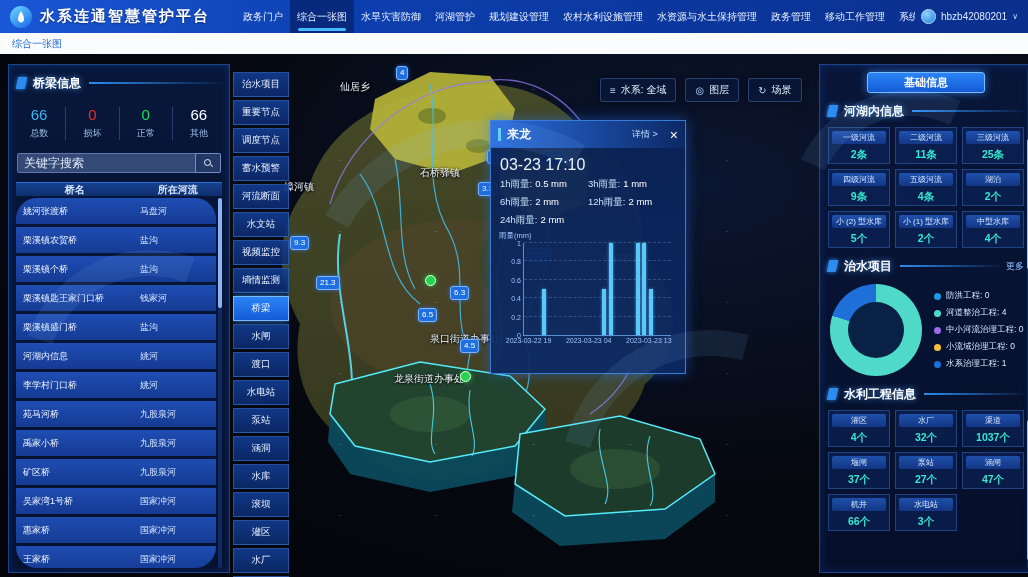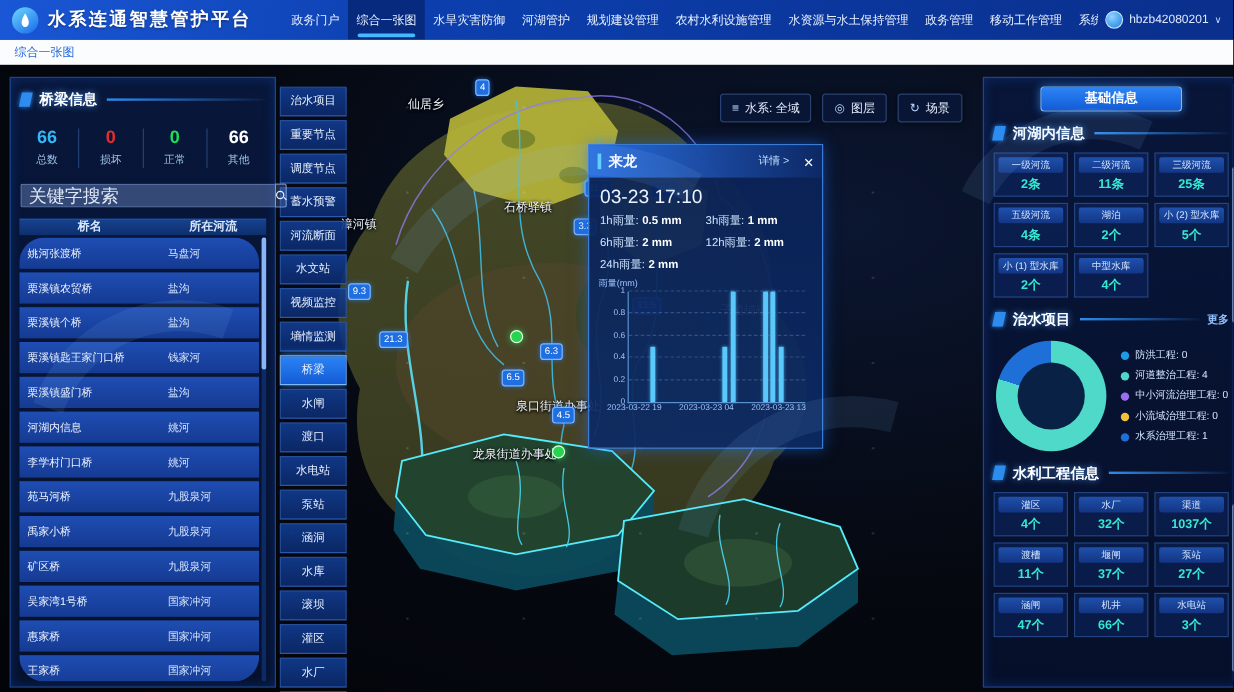--- a/index.html
+++ b/index.html
@@ -45,31 +45,31 @@
   .mc-ico{font-size:10px;color:#bcd8ff;}
 
   
   .lpanel{position:absolute;left:8px;top:64px;width:222px;height:509px;z-index:10;
     background:linear-gradient(180deg,rgba(8,24,62,.92),rgba(6,18,48,.92));
     border:1px solid rgba(50,110,210,.55);box-shadow:0 0 10px rgba(20,80,200,.35) inset;}
   .sec-head{display:flex;align-items:center;height:20px;padding:0 8px;margin-top:8px;}
   .sec-ico{width:9px;height:12px;background:#2d8cf0;transform:skewX(-12deg);margin-right:7px;flex:0 0 auto;box-shadow:0 0 4px #2d8cf0;}
   .sec-title{color:#fff;font-size:12px;font-weight:bold;white-space:nowrap;text-shadow:0 0 6px rgba(80,160,255,.8);}
   .sec-line{flex:1 1 auto;height:2px;margin-left:8px;background:linear-gradient(90deg,#2d8cf0,rgba(45,140,240,.05));}
-  .sec-more{color:#8fc0ff;font-size:9px;margin-left:6px;cursor:pointer;white-space:nowrap;font-weight:bold;}
+  .sec-more{color:#8fc0ff;font-size:9px;margin-left:6px;cursor:pointer;white-space:nowrap;}
 
   .stats{display:flex;margin:14px 4px 0 4px;}
   .stat{flex:1;text-align:center;border-right:1px solid rgba(90,140,220,.35);}
   .stat:last-child{border-right:none;}
-  .stat-val{font-size:15px;font-weight:bold;line-height:16px;}
+  .stat-val{font-size:15px;font-weight:normal;line-height:16px;}
   .stat-lab{font-size:9px;color:#9fc1e8;margin-top:4px;}
 
   .searchbar{display:flex;margin:13px 8px 0 8px;height:20px;}
   .search-input{flex:1;background:rgba(120,150,210,.4);border:1px solid rgba(150,180,240,.45);border-right:none;
-    color:#eef;font-size:15px;padding:0 6px;outline:none;border-radius:2px 0 0 2px;}
+    color:#eef;font-size:12px;padding:0 6px;outline:none;border-radius:2px 0 0 2px;}
   .search-input::placeholder{color:#dfe8fa;}
   .search-btn{width:26px;border:1px solid rgba(170,200,255,.6);border-radius:0 2px 2px 0;background:rgba(90,120,190,.35);
     display:flex;align-items:center;justify-content:center;cursor:pointer;}
   .mag{position:relative;width:8px;height:8px;}
   .mag::before{content:"";position:absolute;left:0;top:0;width:5px;height:5px;border:1.4px solid #eaf2ff;border-radius:50%;}
   .mag::after{content:"";position:absolute;left:5.5px;top:5.5px;width:3px;height:1.4px;background:#eaf2ff;transform:rotate(45deg);}
 
   .btable{position:absolute;left:7px;right:7px;top:117px;bottom:4px;overflow:hidden;}
   .thead{display:flex;height:14px;background:linear-gradient(180deg,#16418f,#0e2f6e);border-top:1px solid #2a6cd0;}
   .th{color:#d8e8ff;font-size:10px;line-height:14px;text-align:center;font-weight:bold;}
@@ -95,21 +95,21 @@
     border:1px solid #3a7bd5;box-shadow:0 0 12px rgba(30,110,240,.5);}
   .pop-head{height:27px;display:flex;align-items:center;
     background:linear-gradient(90deg,rgba(42,112,230,.95),rgba(20,60,150,.25));padding:0 7px;}
   .pop-accent{width:3px;height:13px;background:#5fd1ff;margin-right:6px;}
   .pop-title{color:#fff;font-size:12px;font-weight:bold;flex:1;}
   .pop-detail{color:#bfe0ff;font-size:9px;margin-right:12px;cursor:pointer;white-space:nowrap;}
   .pop-close{color:#fff;font-size:14px;line-height:14px;cursor:pointer;}
   .pop-time{color:#eaf3ff;font-size:16px;margin:8px 9px 4px 9px;}
   .metrics{display:grid;grid-template-columns:1fr 1fr;row-gap:5px;margin:2px 9px;}
   .metric{font-size:9.5px;white-space:nowrap;}
-  .m-lab{color:#cfe4ff;} .m-val{color:#fff;font-weight:bold;margin-left:3px;}
+  .m-lab{color:#cfe4ff;} .m-val{color:#fff;font-weight:normal;margin-left:3px;}
 
   .rain{position:relative;margin:4px 6px 0 6px;height:118px;}
   .rain-ylab{position:absolute;left:2px;top:0;color:#9fc3ff;font-size:7.5px;}
   .rain-plot{position:absolute;left:26px;right:8px;top:12px;bottom:13px;border-left:1px solid #5a8fd0;border-bottom:1px solid #5a8fd0;}
   .gline{position:absolute;left:0;right:0;height:0;border-top:1px dashed rgba(130,170,230,.3);}
   .ylab{position:absolute;right:calc(100% + 3px);transform:translateY(-50%);color:#9fc3ff;font-size:7px;}
   .rbar{position:absolute;bottom:0;width:4px;background:#5ac8fa;box-shadow:0 0 3px rgba(90,200,250,.8);}
   .xlab{position:absolute;top:calc(100% + 2px);transform:translateX(-40%);color:#9fc3ff;font-size:7px;white-space:nowrap;}
 
   
@@ -443,20 +443,24 @@
         </div>
         <div class="cell">
           <span class="cell-lab">二级河流</span>
           <div class="cell-val">11条</div>
         </div>
         <div class="cell">
           <span class="cell-lab">三级河流</span>
           <div class="cell-val">25条</div>
         </div>
         <div class="cell">
+          <span class="cell-lab">四级河流</span>
+          <div class="cell-val">9条</div>
+        </div>
+        <div class="cell">
           <span class="cell-lab">五级河流</span>
           <div class="cell-val">4条</div>
         </div>
         <div class="cell">
           <span class="cell-lab">湖泊</span>
           <div class="cell-val">2个</div>
         </div>
         <div class="cell">
           <span class="cell-lab">小 (2) 型水库</span>
           <div class="cell-val">5个</div>
@@ -515,24 +519,20 @@
         </div>
         <div class="cell">
           <span class="cell-lab">水厂</span>
           <div class="cell-val">32个</div>
         </div>
         <div class="cell">
           <span class="cell-lab">渠道</span>
           <div class="cell-val">1037个</div>
         </div>
         <div class="cell">
-          <span class="cell-lab">渡槽</span>
-          <div class="cell-val">11个</div>
-        </div>
-        <div class="cell">
           <span class="cell-lab">堰闸</span>
           <div class="cell-val">37个</div>
         </div>
         <div class="cell">
           <span class="cell-lab">泵站</span>
           <div class="cell-val">27个</div>
         </div>
         <div class="cell">
           <span class="cell-lab">涵闸</span>
           <div class="cell-val">47个</div>

